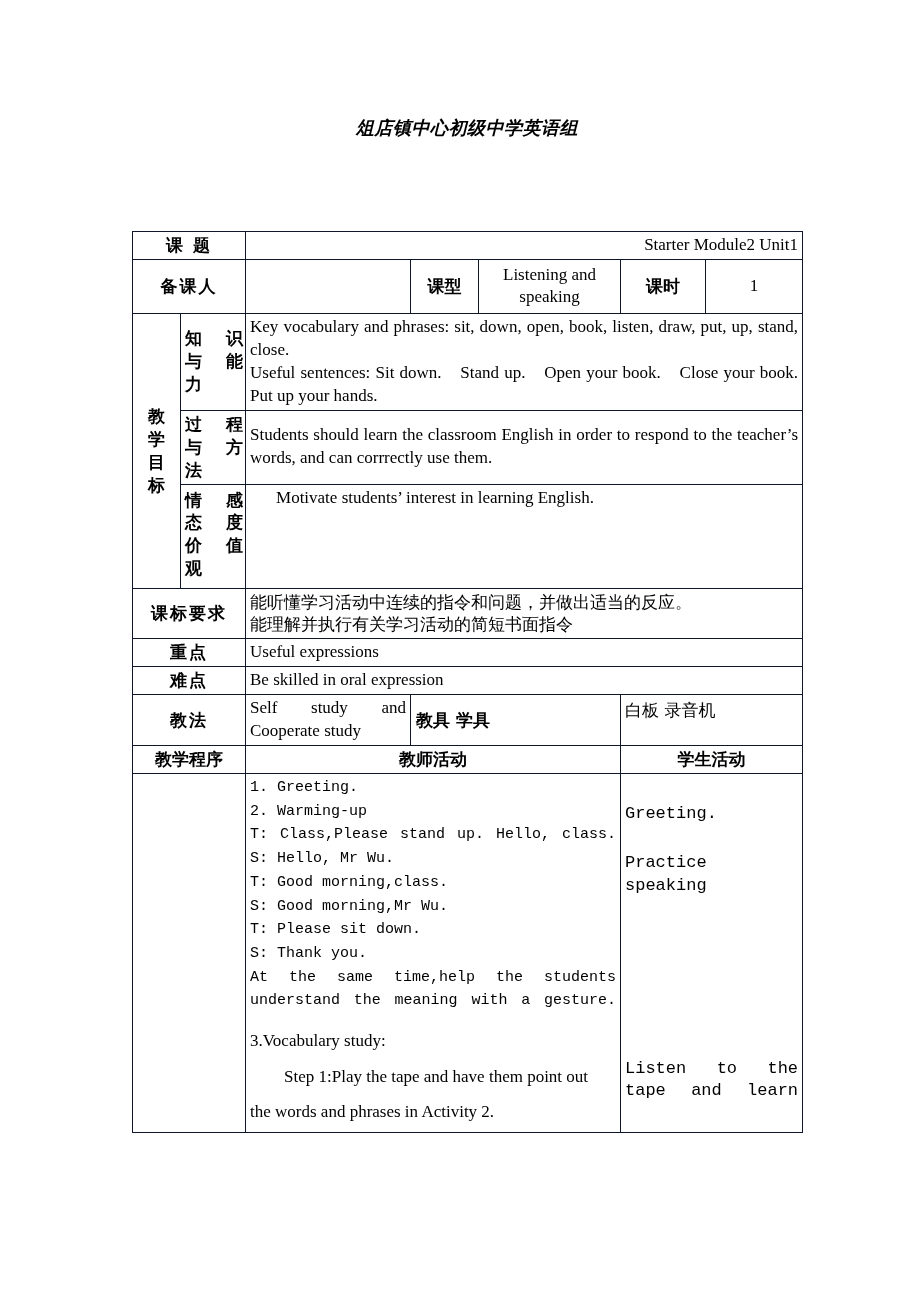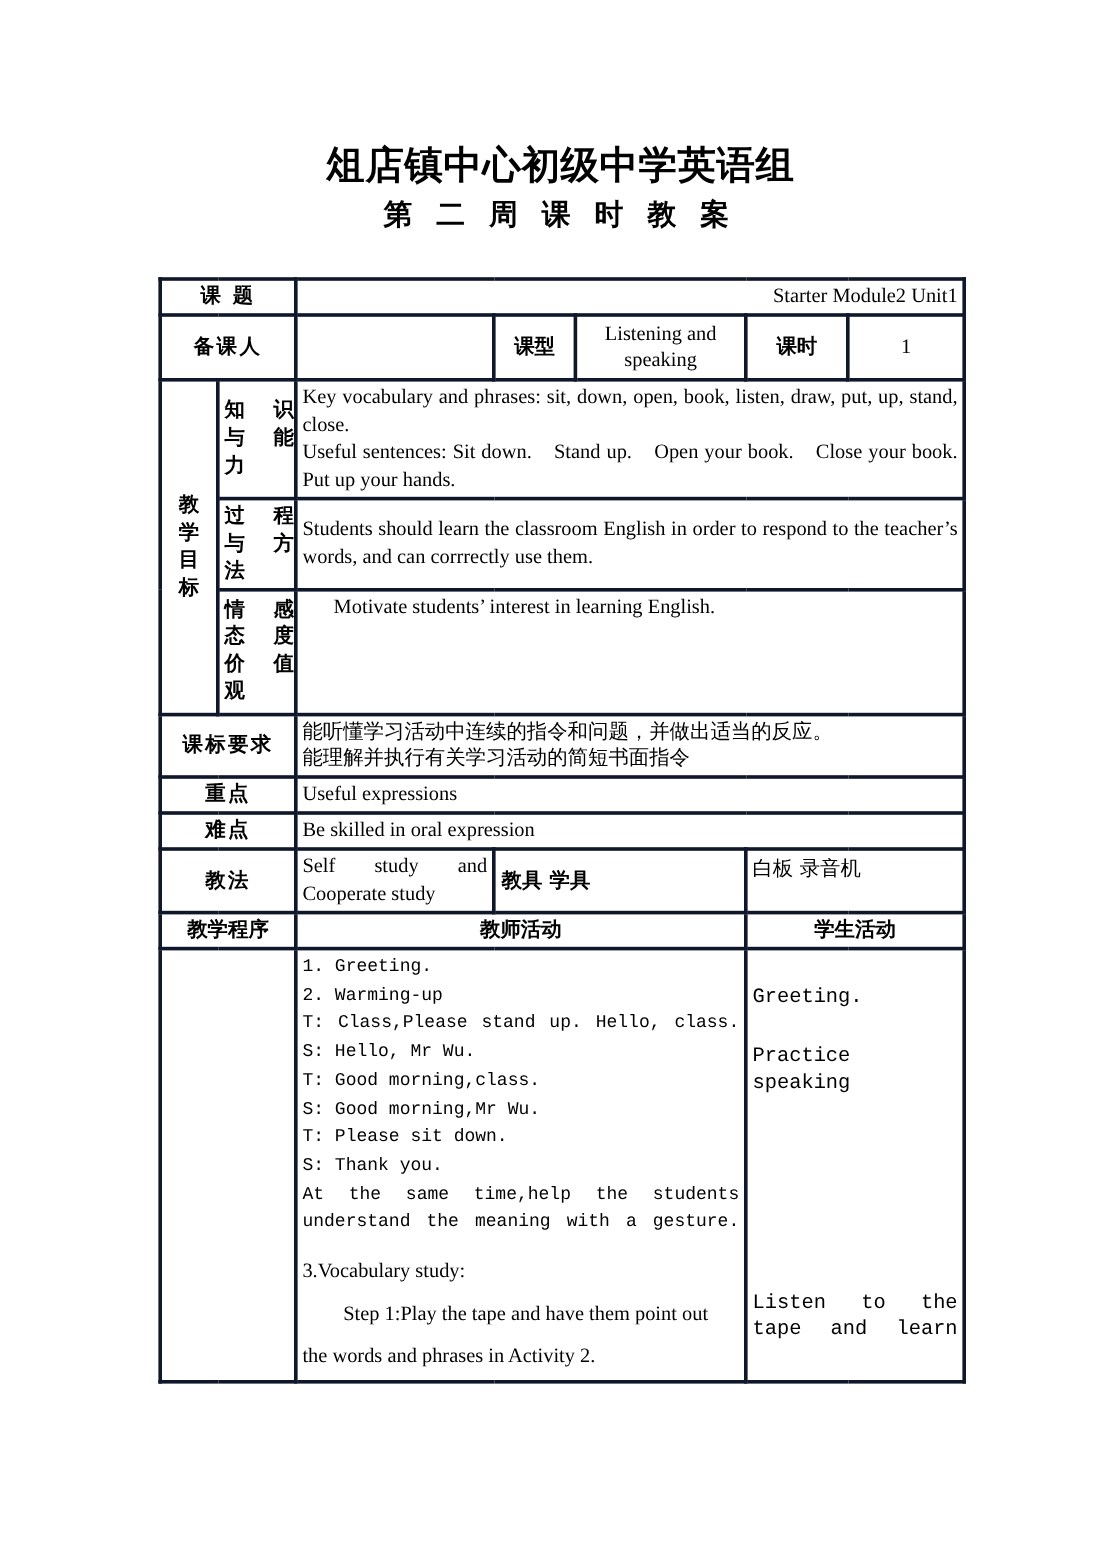--- a/index.html
+++ b/index.html
@@ -23,24 +23,25 @@
     height: 1302px;
   }
 
   
   .doc-title {
     position: absolute;
     left: 132px;
     top: 118px;
     width: 670px;
     text-align: center;
-    font-size: 32px;
+    font-size: 18px;
     font-weight: bold;
     letter-spacing: 0.5px;
     line-height: 1.2;
+    font-style: italic;
   }
   .doc-subtitle {
     position: absolute;
     left: 132px;
     top: 166px;
     width: 670px;
     text-align: center;
     font-size: 24px;
     font-weight: bold;
     letter-spacing: 7px;
@@ -60,21 +61,21 @@
   
   .lesson-table {
     position: absolute;
     left: 132px;
     top: 231px;
     width: 670px;
     border-collapse: collapse;
     table-layout: fixed;
   }
   .lesson-table td {
-    border: 3px solid #0f172a;
+    border: 1px solid #0f172a;
     padding: 2px 4px;
     vertical-align: middle;
     font-size: 17px;
     line-height: 1.35;
   }
 
   .cn-label {
     text-align: center;
     font-family: "DejaVu Sans", "Liberation Sans", sans-serif;
     font-weight: bold;
@@ -204,21 +205,20 @@
   }
   .spacer-1 { height: 26px; }
   .spacer-2 { height: 160px; }
 </style>
 </head>
 <body>
 
 <div class="page">
 
   <div class="doc-title">俎店镇中心初级中学英语组</div>
-  <div class="doc-subtitle">第 二 周 课 时 教 案</div>
 
   <table class="lesson-table">
     <colgroup>
       <col style="width:48px">
       <col style="width:65px">
       <col style="width:165px">
       <col style="width:68px">
       <col style="width:142px">
       <col style="width:85px">
       <col style="width:97px">

